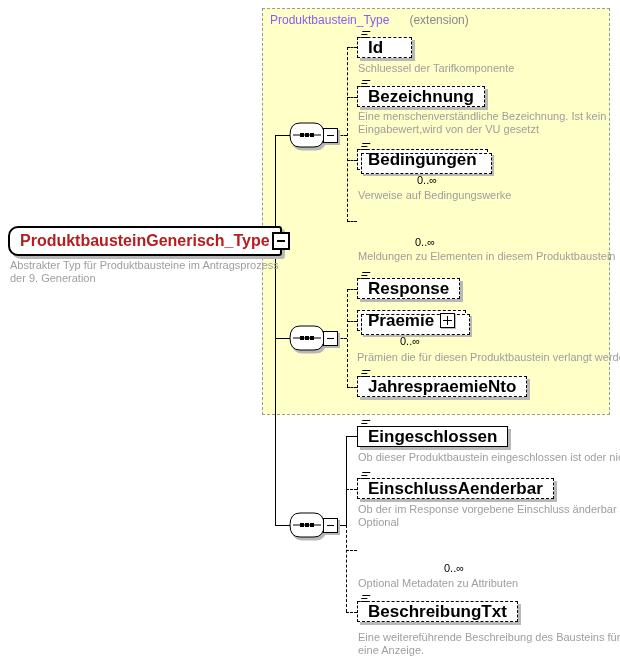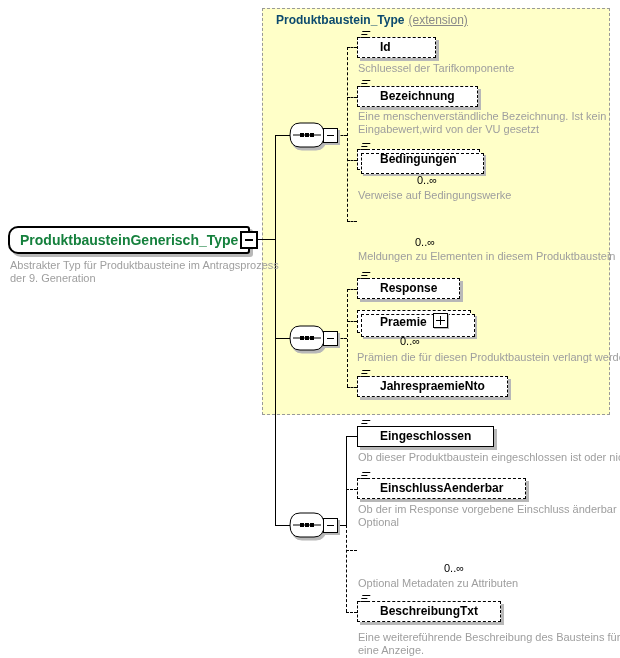--- a/index.html
+++ b/index.html
@@ -5,38 +5,38 @@
   html,body{margin:0;padding:0;background:#fff;}
   #canvas{
     position:relative;width:620px;height:658px;overflow:hidden;
     font-family:"Liberation Sans",sans-serif;background:#fff;
   }
   
   .panel{
     position:absolute;background:#ffffc8;border:1px dashed #999999;z-index:0;
   }
   .panel-label{position:absolute;left:8px;top:5px;font-size:12px;white-space:nowrap;z-index:1;}
-  .panel-title{font-weight:bold;color:#0c4a6e;margin-left:6px;}
-  .panel-qualifier{color:#8a8a8a;margin-left:4px;text-decoration:underline;}
+  .panel-title{font-weight:normal;color:#8b5cf6;}
+  .panel-qualifier{color:#8a8a8a;margin-left:20px;}
   
   .rootbox{
     position:absolute;background:#fff;border:2px solid #000;
     border-radius:10px 3px 3px 10px;padding:4px 10px 4px 10px;
-    font-size:14px;font-weight:bold;color:#15803d;white-space:nowrap;
+    font-size:16px;font-weight:bold;color:#b91c1c;white-space:nowrap;
     box-shadow:3px 3px 0 #b8b8b8;z-index:2;min-width:170px;
   }
   .root-minus{
     position:absolute;right:-10px;top:50%;margin-top:-9px;
     width:14px;height:14px;background:#fff;border:2px solid #000;z-index:3;
   }
   .root-minus::before{content:"";position:absolute;left:3px;top:6px;width:8px;height:2px;background:#000;}
   
   .ebox{
     position:absolute;background:#fff;border:1px dashed #000;
-    padding:2px 22px;font-size:12px;font-weight:bold;color:#000;
+    padding:2px 10px;font-size:17px;font-weight:bold;color:#000;
     white-space:nowrap;line-height:15px;z-index:2;min-width:34px;
     box-shadow:3px 3px 0 #b8b8b8;
   }
   .ebox.solid{border-style:solid;}
   .ebox.multi{box-shadow:none;}
   .ebox.multi::after{
     content:"";position:absolute;left:3px;top:3px;right:-5px;bottom:-5px;
     border:1px dashed #000;background:#fff;z-index:-1;
     box-shadow:2px 2px 0 #b8b8b8;
   }

